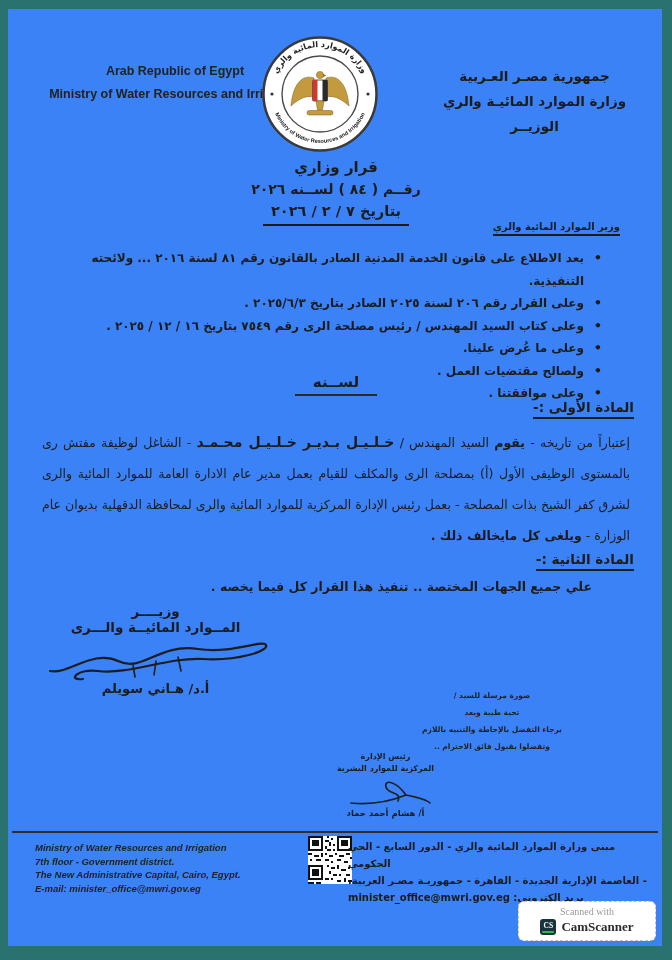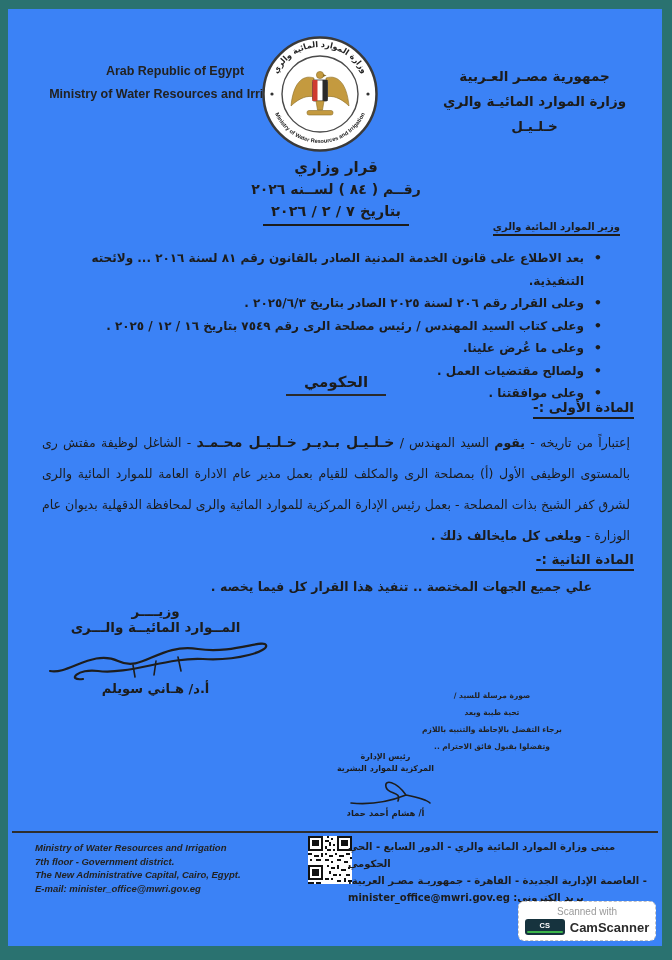--- a/index.html
+++ b/index.html
@@ -82,25 +82,25 @@
   .ftr-en { left:35px; top:841px; width:280px;
     font-family:"Liberation Sans", sans-serif; font-style:italic;
     font-weight:bold; font-size:9.5px; line-height:13.5px; color:#222; }
   .qr { left:308px; top:836px; width:44px; height:48px; }
   .ftr-ar { right:24px; top:838px; width:300px; direction:rtl;
     text-align:left; font-weight:bold; font-size:10px; line-height:17px; }
 
   
   .cam { right:16px; top:901px; width:138px; background:#fff;
     border:1.5px dashed #c2c2c2; border-radius:6px; text-align:center;
-    padding:3px 4px 5px 4px; font-family:Liberation Sans, sans-serif; }
+    padding:3px 4px 5px 4px; font-family:Liberation Serif, serif; }
   .cam .sw { color:#9a9a9a; font-size:10px; line-height:13px; }
   .cam .row { display:flex; align-items:center; justify-content:center;
     gap:5px; margin-top:1px; }
-  .cam .cs-ic { width:40px; height:16px; background:#16333e; border-radius:3px;
+  .cam .cs-ic { width:16px; height:16px; background:#16333e; border-radius:3px;
     color:#fff; font-size:7.5px; font-weight:bold; line-height:13px;
     position:relative; }
   .cam .cs-ic::after { content:""; position:absolute; left:2px; right:2px;
     bottom:2px; height:2.5px; background:#3bb54a; border-radius:1px; }
   .cam .cs-tx { color:#2b2b2b; font-size:13px; font-weight:bold; }
 </style>
 </head>
 <body>
 
 <div class="page" style="background: #3b82f6;">
@@ -133,41 +133,41 @@
       <rect x="52.5" y="46" width="5" height="21" fill="#cf3a30"></rect>
       <rect x="62.5" y="46" width="5" height="21" fill="#2a2a2a"></rect>
       <path d="M56,67 L64,67 L62.5,76 L57.5,76 Z" fill="#c49a3f" stroke="#8c6d25" stroke-width="0.6"></path>
       <rect x="47" y="76.5" width="26" height="4.5" rx="2" fill="#c49a3f" stroke="#8c6d25" stroke-width="0.6"></rect>
     </g>
   </svg>
 
   <div class="abs hdr-ar">
     <div>جمهورية مصـر العـربية</div>
     <div>وزارة الموارد المائيـة والري</div>
-    <div>خـلـيـل</div>
+    <div>الوزيــر</div>
   </div>
 
   <div class="abs title">
     <div class="t1">قرار وزاري</div>
     <div class="t2">رقــم ( ٨٤ ) لســنه ٢٠٢٦</div>
     <div><span class="t3">بتاريخ ٧ / ٢ / ٢٠٢٦</span></div>
   </div>
 
   <div class="abs preamble-h">وزير الموارد المائية والري</div>
   <ul class="abs bullets">
     <li>بعد الاطلاع على قانون الخدمة المدنية الصادر بالقانون رقم ٨١ لسنة ٢٠١٦ ... ولائحته التنفيذية.</li>
     <li>وعلى القرار رقم ٢٠٦ لسنة ٢٠٢٥ الصادر بتاريخ ٢٠٢٥/٦/٣ .</li>
     <li>وعلى كتاب السيد المهندس / رئيس مصلحة الرى رقم ٧٥٤٩ بتاريخ ١٦ / ١٢ / ٢٠٢٥ .</li>
     <li>وعلى ما عُرض علينا.</li>
     <li>ولصالح مقتضيات العمل .</li>
     <li>وعلى موافقتنا .</li>
   </ul>
 
   <div class="abs decree">
-    <span>الحكومي</span>
+    <span>لســنه</span>
   </div>
 
   <div class="abs article-h a1-h">المادة الأولى :-</div>
   <p class="abs a1-body"><span>إعتباراً من تاريخه - </span><span class="b">يقوم</span><span> السيد المهندس / </span><span class="name">خـلـيـل بـديـر خـلـيـل محـمـد</span><span> - الشاغل لوظيفة مفتش رى بالمستوى الوظيفى الأول (أ) بمصلحة الرى والمكلف للقيام بعمل مدير عام الادارة العامة للموارد المائية والرى لشرق كفر الشيخ بذات المصلحة - بعمل رئيس الإدارة المركزية للموارد المائية والرى لمحافظة الدقهلية بديوان عام الوزارة - </span><span class="b">ويلغى كل مايخالف ذلك .</span></p>
 
   <div class="abs article-h a2-h">المادة الثانية :-</div>
   <div class="abs min-sig">
     <div class="l1">وزيــــر</div>
     <div class="l2">المــوارد المائيــة والـــرى</div>
     <svg width="235" height="58" viewBox="0 0 235 58">

